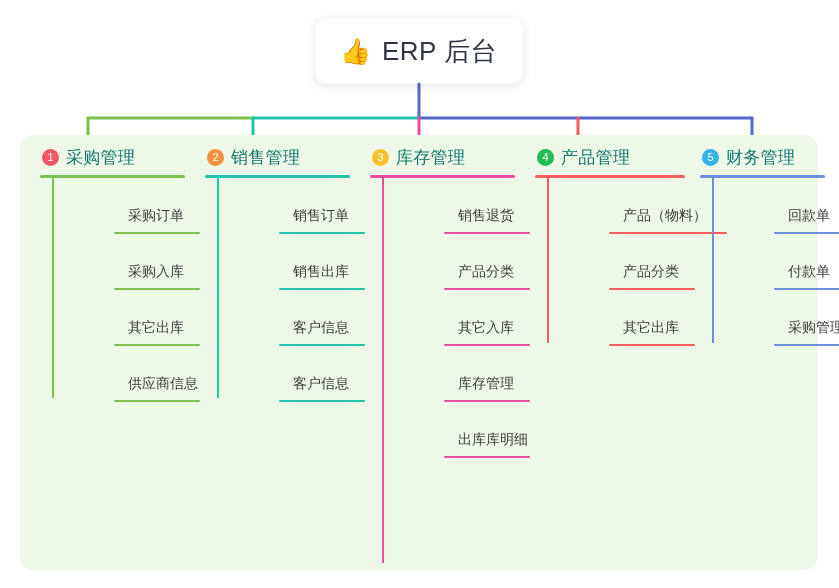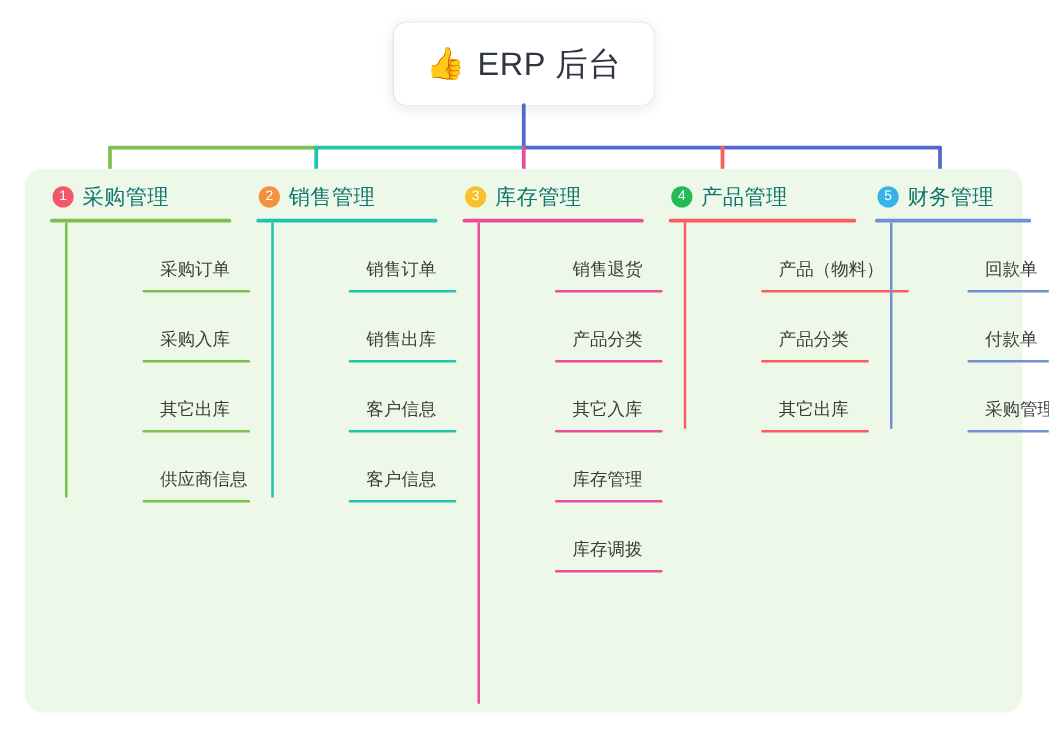--- a/index.html
+++ b/index.html
@@ -227,21 +227,21 @@
         </div>
         <div class="item">
           <span class="item-label">其它入库</span>
           <div class="item-rule" style="background: rgb(236, 77, 155); width: 86px;"></div>
         </div>
         <div class="item">
           <span class="item-label">库存管理</span>
           <div class="item-rule" style="background: rgb(236, 77, 155); width: 86px;"></div>
         </div>
         <div class="item">
-          <span class="item-label">库存调拨</span>
+          <span class="item-label">出库库明细</span>
           <div class="item-rule" style="background: rgb(236, 77, 155); width: 86px;"></div>
         </div>
       </div>
     </div>
     <div class="column" style="left: 535px; width: 155px;">
       <div class="col-header">
         <span class="badge" style="background: rgb(34, 187, 85);">4</span>
         <span class="col-title">产品管理</span>
       </div>
       <div class="col-underline" style="background: rgb(251, 93, 93); width: 150px;"></div>

